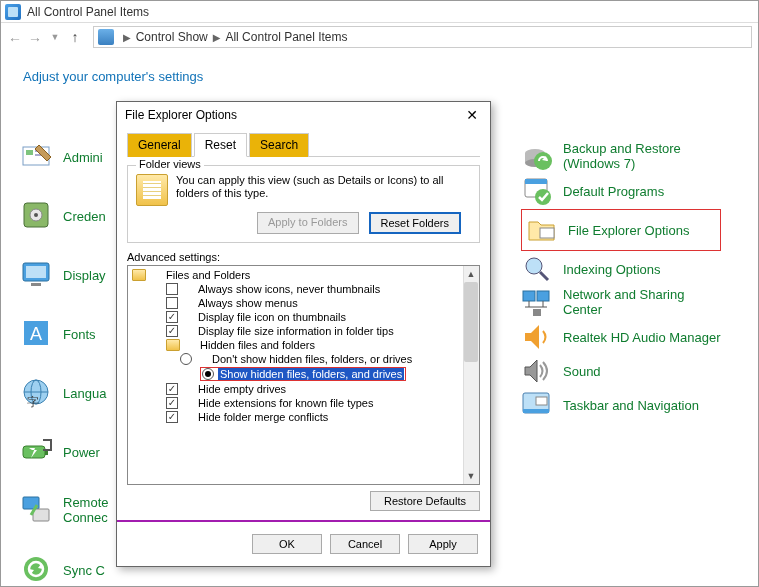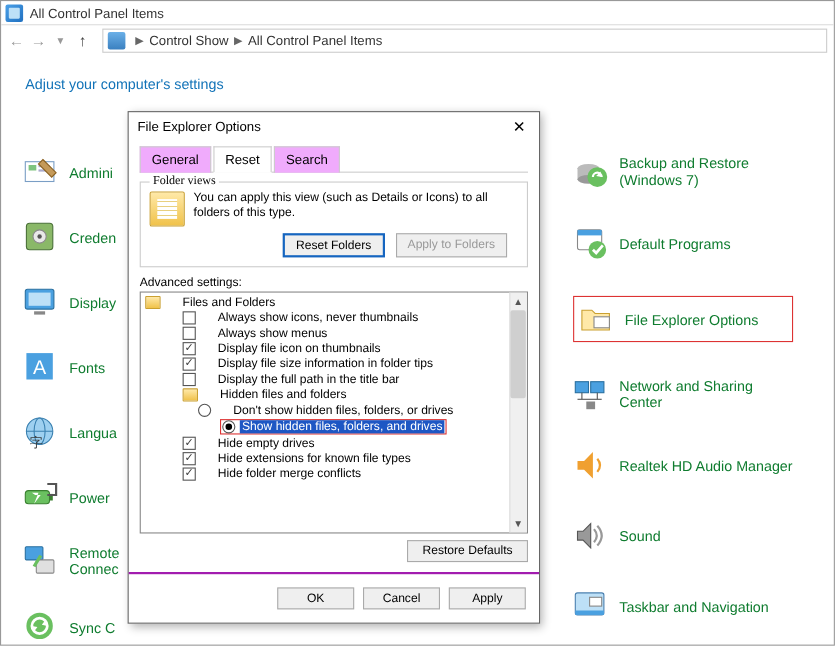--- a/index.html
+++ b/index.html
@@ -17,36 +17,36 @@
   .breadcrumb { flex: 1; margin-left: 6px; border: 1px solid #ccc; height: 22px; display: flex; align-items: center; padding: 0 4px; font-size: 12px; color:#333; }
   .bc-icon { width:16px; height:16px; background:linear-gradient(#6bb0e8,#3a80c0); margin-right:4px; border-radius:2px;}
   .bc-sep { margin: 0 5px; color:#666; font-size:10px;}
 
   
   .page-heading { padding: 18px 0 12px 22px; font-size: 13px; color: #1273b8; }
 
   
   .cp-columns { position: absolute; top: 110px; left: 0; right: 0; bottom: 0; display: flex; }
   .cp-left { width: 120px; padding: 30px 0 0 20px; display:flex; flex-direction:column; gap:27px; }
-  .cp-right { padding: 30px 0 0 20px; display:flex; flex-direction:column; gap:32px; margin-left: 380px;}
+  .cp-right { padding: 30px 0 0 20px; display:flex; flex-direction:column; gap:2px; margin-left: 380px;}
   .cp-item { display:flex; align-items:center; gap:10px; font-size:13px; color:#0f7c2f; cursor:pointer; }
   .cp-item.twoline { align-items:flex-start; }
   .cp-icon { width:32px; height:32px; display:flex; align-items:center; justify-content:center; flex-shrink:0;}
   .highlight-box { border:1px solid #d33; padding:4px 6px 4px 4px; }
 
   
   .dialog { position:absolute; left:115px; top:100px; width:375px; height:466px; background:#fff; border:1px solid #666; box-shadow:3px 3px 8px rgba(0,0,0,.3); display:flex; flex-direction:column;}
   .dlg-title { height:26px; display:flex; align-items:center; justify-content:space-between; padding:0 8px; font-size:12px;}
   .dlg-close { font-size:14px; width:20px; text-align:center; cursor:pointer;}
   .dlg-body { flex:1; padding:4px 10px 0; display:flex; flex-direction:column;}
   .tabbar { display:flex; border-bottom:1px solid #ccc; font-size:12px; }
-  .tab { padding:4px 10px; background:#f0abfc; border:1px solid #ccc; border-bottom:none; margin-right:2px; cursor:pointer; position:relative; top:1px;}
+  .tab { padding:4px 10px; background:#eab308; border:1px solid #ccc; border-bottom:none; margin-right:2px; cursor:pointer; position:relative; top:1px;}
   .tab.active { background:#fff; border-bottom:1px solid #fff;}
   .group { border:1px solid #ccc; margin-top:8px; padding:8px; font-size:11px; position:relative;}
-  .group-label { position:absolute; top:-8px; left:8px; background:#fff; padding:0 3px; font-size:11px;font-family:Liberation Serif, serif;}
+  .group-label { position:absolute; top:-8px; left:8px; background:#fff; padding:0 3px; font-size:11px;}
   .folderviews { display:flex; gap:8px; }
   .fv-icon { width:32px;height:32px; background:linear-gradient(#ffe9a8,#f0c24a); border:1px solid #caa030; border-radius:2px; position:relative; }
   .fv-icon::after{content:"";position:absolute;inset:6px;background:repeating-linear-gradient(0deg,#fff 0 3px,#e8d080 3px 4px);}
   .fv-text { flex:1; font-size:11px; line-height:1.2;}
   .fv-buttons { display:flex; gap:10px; margin-top:6px; justify-content:flex-end; padding-right:10px;}
   .btn { font-size:11px; padding:3px 10px; background:#efefef; border:1px solid #aaa; cursor:pointer; min-width:90px; text-align:center;}
   .btn.disabled{ color:#999; }
   .btn.blue { border:2px solid #1565c0; }
 
   .adv-label { margin-top:8px; font-size:11px;}
@@ -215,20 +215,29 @@
       </div>
     <div class="cp-item highlight-box">
         <div class="cp-icon">
           <svg width="32" height="32">
             <path d="M3 8 L12 8 L15 11 L28 11 L28 26 L3 26 Z" fill="#ffe9a8" stroke="#caa030"></path>
             <rect x="14" y="14" width="14" height="10" fill="#fff" stroke="#888"></rect>
           </svg>
         </div>
         <span>File Explorer Options</span>
       </div>
+    <div class="cp-item">
+        <div class="cp-icon">
+          <svg width="32" height="32">
+            <circle cx="13" cy="13" r="8" fill="#bde0f7" stroke="#557"></circle>
+            <line x1="19" y1="19" x2="27" y2="27" stroke="#557" stroke-width="3"></line>
+          </svg>
+        </div>
+        <span>Indexing Options</span>
+      </div>
     <div class="cp-item twoline">
         <div class="cp-icon">
           <svg width="32" height="32">
             <rect x="2" y="4" width="12" height="10" fill="#4aa0e0" stroke="#2a70a0"></rect>
             <rect x="16" y="4" width="12" height="10" fill="#4aa0e0" stroke="#2a70a0"></rect>
             <line x1="8" y1="14" x2="8" y2="20" stroke="#555"></line>
             <line x1="22" y1="14" x2="22" y2="20" stroke="#555"></line>
             <line x1="4" y1="20" x2="26" y2="20" stroke="#555"></line>
             <rect x="12" y="22" width="8" height="7" fill="#888"></rect>
           </svg>
@@ -279,22 +288,22 @@
       <div class="tab active">Reset</div>
       <div class="tab">Search</div>
     </div>
     <div class="group">
       <span class="group-label">Folder views</span>
       <div class="folderviews">
         <div class="fv-icon"></div>
         <div class="fv-text">You can apply this view (such as Details or Icons) to all folders of this type.</div>
       </div>
       <div class="fv-buttons">
+        <div class="btn disabled">Apply to Folders</div>
         <div class="btn blue">Reset Folders</div>
-        <div class="btn disabled">Apply to Folders</div>
       </div>
     </div>
     <div class="adv-label">Advanced settings:</div>
     <div class="tree-wrap">
       <div class="tree">
         <div class="node">
             <div class="folder-icon"></div>
             <span>Files and Folders</span>
           </div>
         <div class="node">
@@ -309,25 +318,20 @@
           </div>
         <div class="node">
             <span class="indent1"></span>
             <span class="chk">✓</span>
             <span>Display file icon on thumbnails</span>
           </div>
         <div class="node">
             <span class="indent1"></span>
             <span class="chk">✓</span>
             <span>Display file size information in folder tips</span>
-          </div>
-        <div class="node">
-            <span class="indent1"></span>
-            <span class="chk"></span>
-            <span>Display the full path in the title bar</span>
           </div>
         <div class="node">
             <span class="indent1"></span>
             <div class="folder-icon"></div>
             <span>Hidden files and folders</span>
           </div>
         <div class="node">
             <span class="indent2"></span>
             <span class="radio"></span>
             <span>Don't show hidden files, folders, or drives</span>

